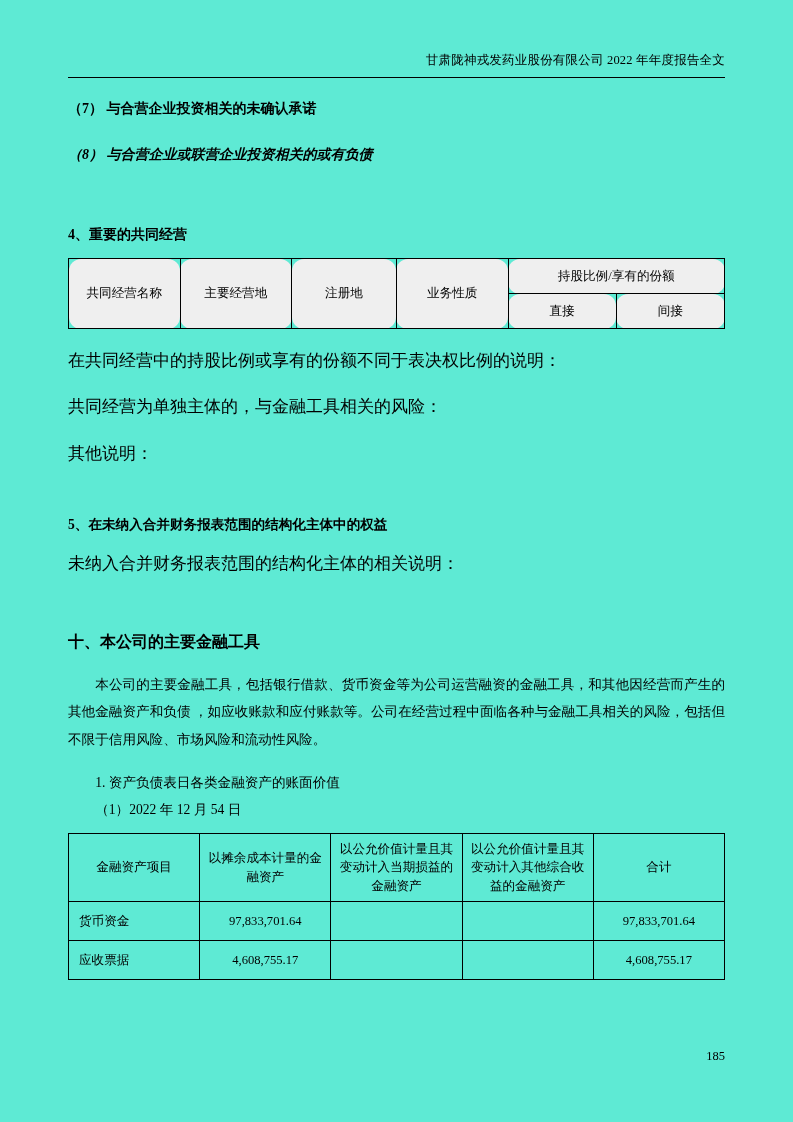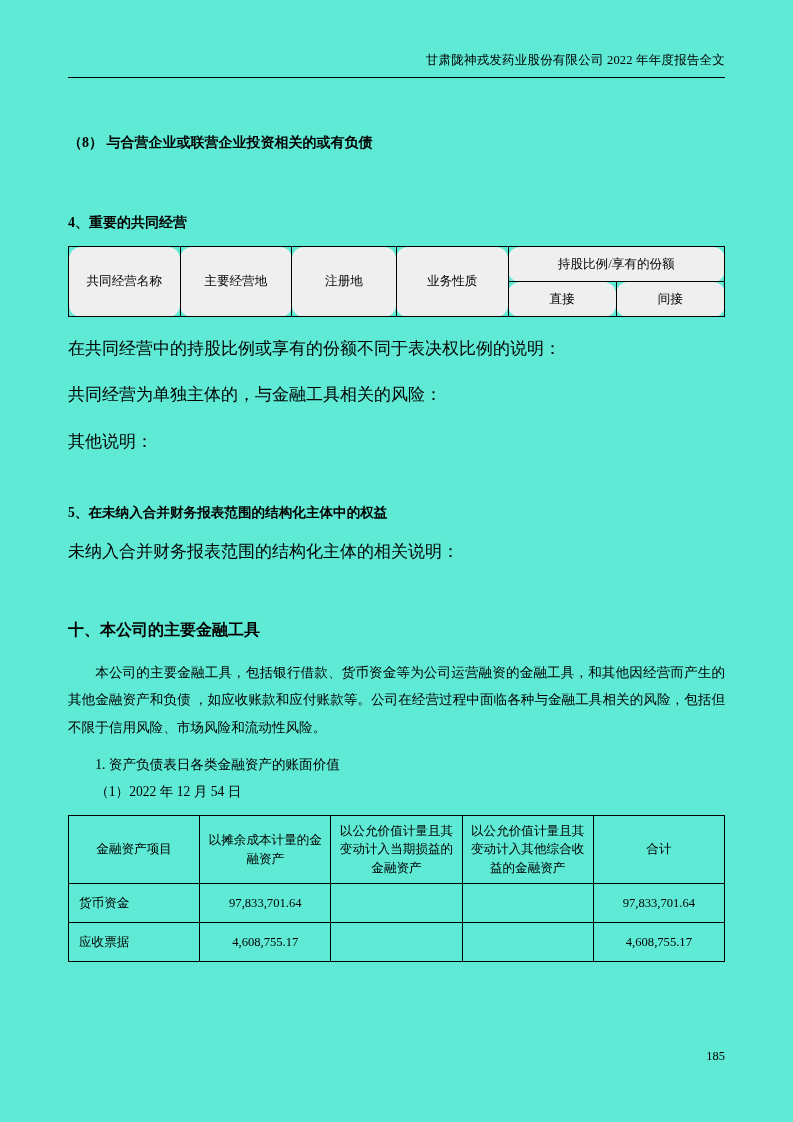--- a/index.html
+++ b/index.html
@@ -115,22 +115,25 @@
 </head>
 <body>
 
 <div class="page">
 
   <div class="header">
     <div>甘肃陇神戎发药业股份有限公司 2022 年年度报告全文</div>
     <div class="header-rule"></div>
   </div>
 
-
-  <div class="blk" style="margin-top:56px;">
+  <div class="blk" style="margin-top:22px;">
+    <p class="h-sub">（7）  与合营企业投资相关的未确认承诺</p>
+  </div>
+
+  <div class="blk" style="margin-top:28px;font-style:italic;">
     <p class="h-sub">（8）  与合营企业或联营企业投资相关的或有负债</p>
   </div>
 
   <div class="blk" style="margin-top:62px;">
     <p class="h-sub">4、重要的共同经营</p>
   </div>
 
   <table class="t1">
     <colgroup>
       <col style="width:17%">
@@ -171,21 +174,21 @@
 
 
   <div class="blk" style="margin-top:52px;">
     <p class="big-head">十、本公司的主要金融工具</p>
   </div>
 
   <div style="margin-top:18px;">
     <p class="para">本公司的主要金融工具，包括银行借款、货币资金等为公司运营融资的金融工具，和其他因经营而产生的其他金融资产和负债 ，如应收账款和应付账款等。公司在经营过程中面临各种与金融工具相关的风险，包括但不限于信用风险、市场风险和流动性风险。</p>
   </div>
 
-  <div style="margin-top:10px;">
+  <div style="margin-top:16px;">
     <p class="list-line">1. 资产负债表日各类金融资产的账面价值</p>
     <p class="list-line">（1）2022 年 12 月 54 日</p>
   </div>
 
   <table class="t2">
     <colgroup>
       <col style="width:20%">
       <col style="width:20%">
       <col style="width:20%">
       <col style="width:20%">

